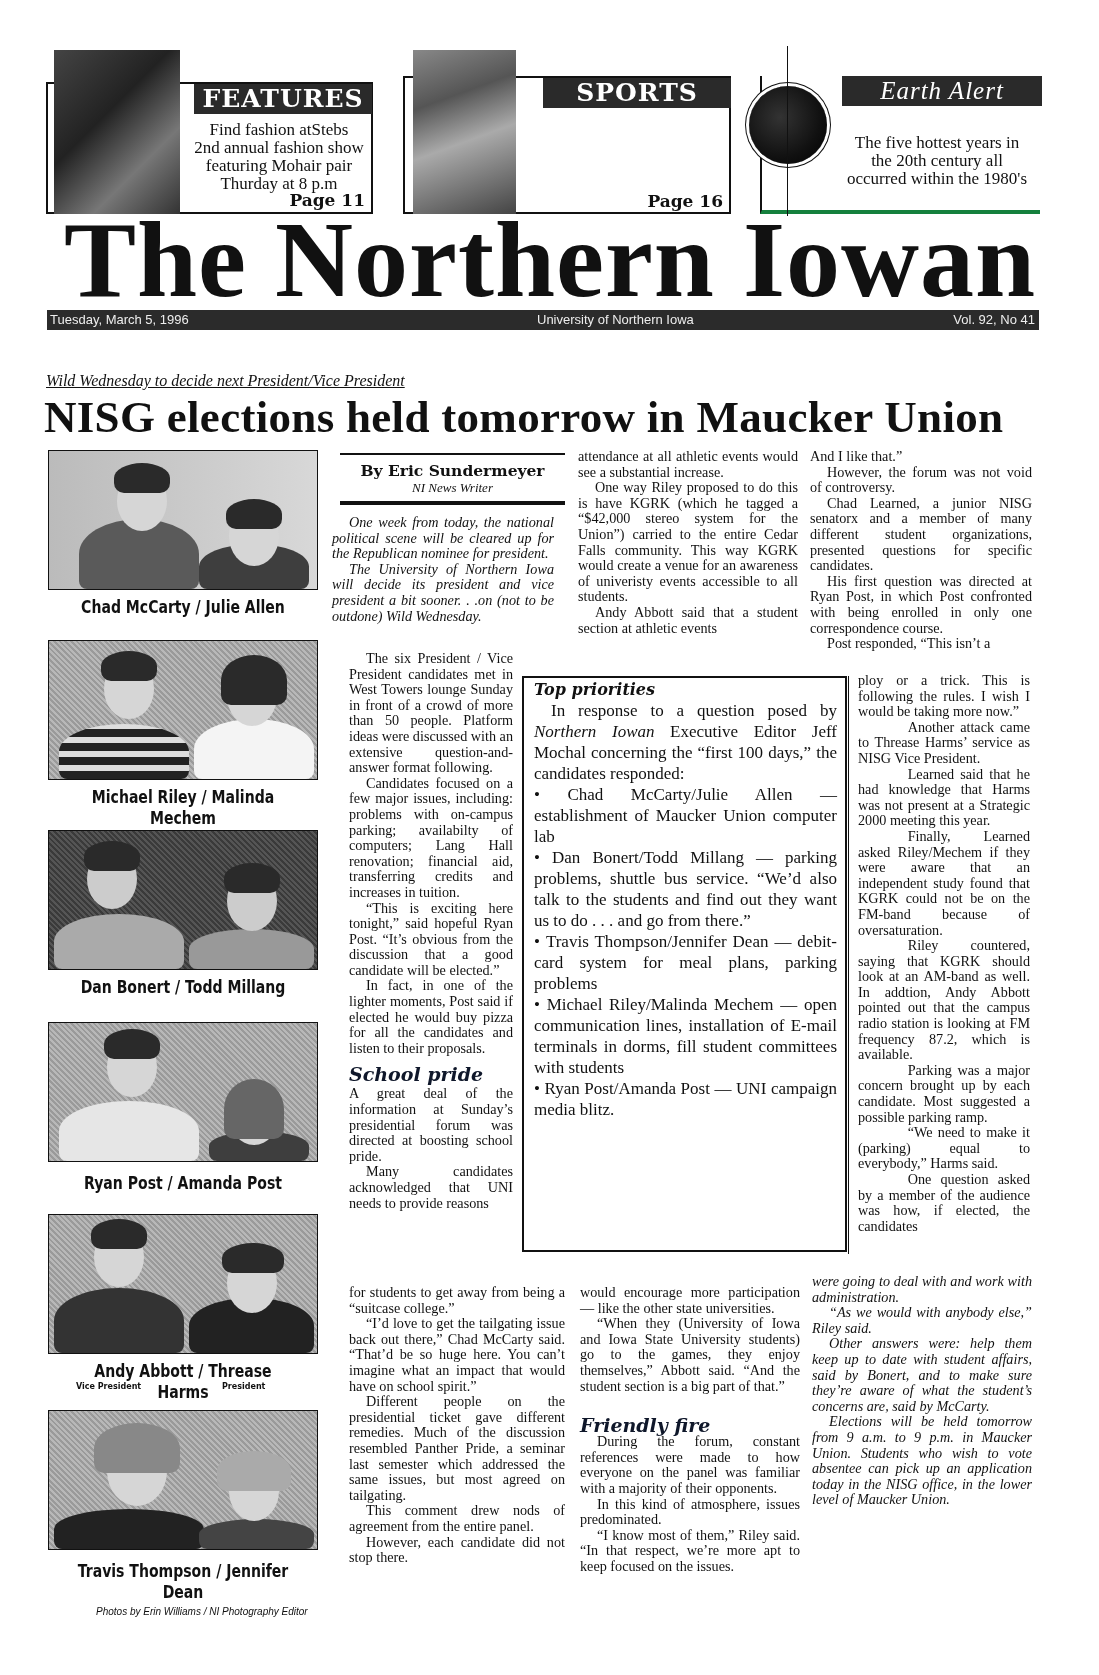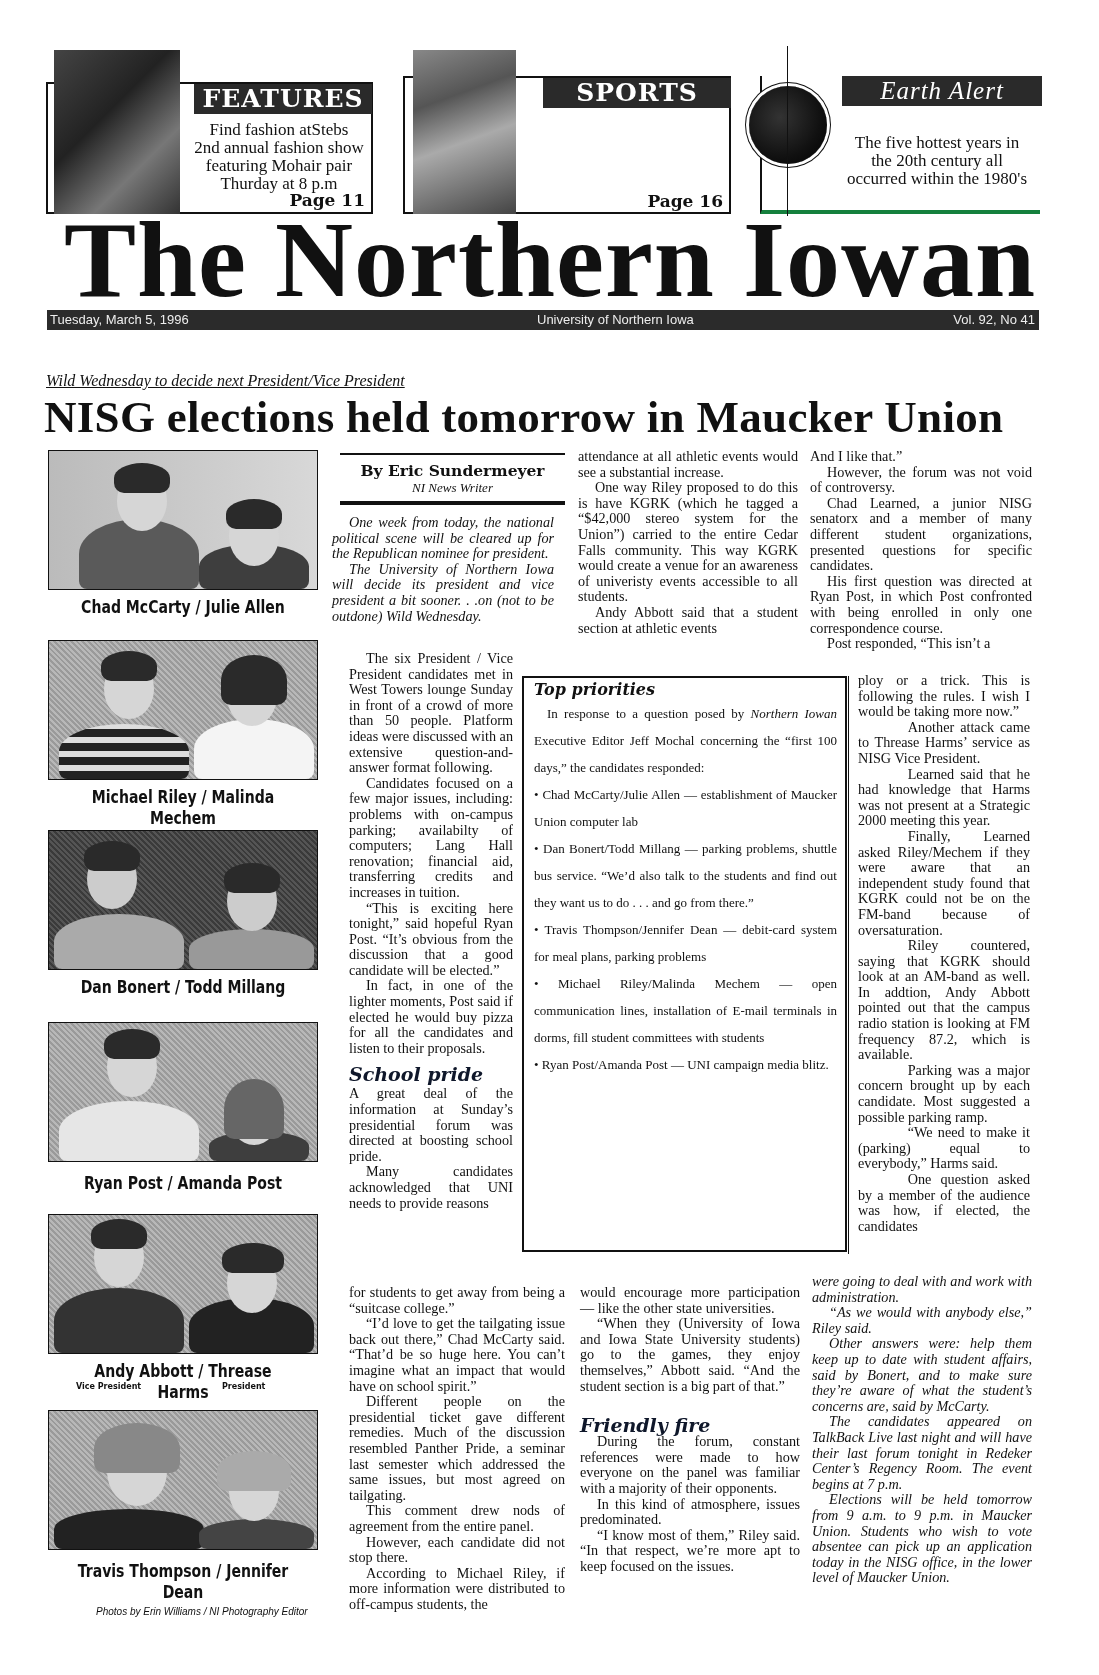--- a/index.html
+++ b/index.html
@@ -43,21 +43,21 @@
   .col { position: absolute; font-family: "Liberation Serif", serif; font-size: 14.2px; line-height: 15.6px; text-align: justify; }
   .col p { text-indent: 1.2em; }
   .col p.noind { text-indent: 0; }
   .col h3 { font-family: "DejaVu Serif", serif; font-style: italic; font-weight: bold; font-size: 19px; line-height: 24px; color: #0f172a; margin: 6px 0 0 0; text-indent: 0; }
   .byline-block { position: absolute; left: 340px; top: 453px; width: 225px; border-top: 2px solid #111; border-bottom: 4px solid #111; text-align: center; padding: 6px 0 5px 0; }
   .byline-block .by { font-family: "DejaVu Serif", serif; font-weight: bold; font-size: 15.5px; }
   .byline-block .role { font-family: "Liberation Serif", serif; font-style: italic; font-size: 13px; }
 
   .box { position: absolute; left: 522px; top: 676px; width: 325px; height: 576px; border: 2px solid #111; padding: 2px 8px 0 10px; }
   .box h4 { font-family: "DejaVu Serif", serif; font-style: italic; font-weight: bold; font-size: 16px; line-height: 20px; }
-  .box .txt { font-family: "Liberation Serif", serif; font-size: 13px; line-height: 27px; text-align: justify; }
+  .box .txt { font-family: "Liberation Serif", serif; font-size: 17px; line-height: 21px; text-align: justify; }
   .box .txt p { text-indent: 1em; }
   .box .txt .item { text-indent: 0; }
   .box .txt .item::before { content: "\2022\00a0"; }
 
   .vrule { position: absolute; left: 848px; width: 1px; background: #111; }
 </style>
 </head>
 <body>
 
 <div class="teaser" style="left:46px; top:82px; width:327px; height:132px;">
@@ -179,21 +179,20 @@
   <h3>School pride</h3>
   <p class="noind">A great deal of the information at Sunday’s presidential forum was directed at boosting school pride.</p>
   <p>Many candidates acknowledged that UNI needs to provide reasons</p>
 </div>
 <div class="col" style="left:349px; top:1285px; width:216px;">
   <p class="noind">for students to get away from being a “suitcase college.”</p>
   <p>“I’d love to get the tailgating issue back out there,” Chad McCarty said. “That’d be so huge here. You can’t imagine what an impact that would have on school spirit.”</p>
   <p>Different people on the presidential ticket gave different remedies. Much of the discussion resembled Panther Pride, a seminar last semester which addressed the same issues, but most agreed on tailgating.</p>
   <p>This comment drew nods of agreement from the entire panel.</p>
   <p>However, each candidate did not stop there.</p>
-  <p>According to Michael Riley, if more information were distributed to off-campus students, the</p>
 </div>
 
 <div class="col" style="left:578px; top:449px; width:220px;">
   <p class="noind">attendance at all athletic events would see a substantial increase.</p>
   <p>One way Riley proposed to do this is have KGRK (which he tagged a “$42,000 stereo system for the Union”) carried to the entire Cedar Falls community. This way KGRK would create a venue for an awareness of univeristy events accessible to all students.</p>
   <p>Andy Abbott said that a student section at athletic events</p>
 </div>
 
 <div class="box">
   <h4>Top priorities</h4>
@@ -231,15 +230,14 @@
   <p style="text-indent:3.5em;">Finally, Learned asked Riley/Mechem if they were aware that an independent study found that KGRK could not be on the FM-band because of oversaturation.</p>
   <p style="text-indent:3.5em;">Riley countered, saying that KGRK should look at an AM-band as well. In addtion, Andy Abbott pointed out that the campus radio station is looking at FM frequency 87.2, which is available.</p>
   <p style="text-indent:3.5em;">Parking was a major concern brought up by each candidate. Most suggested a possible parking ramp.</p>
   <p style="text-indent:3.5em;">“We need to make it (parking) equal to everybody,” Harms said.</p>
   <p style="text-indent:3.5em;">One question asked by a member of the audience was how, if elected, the candidates</p>
 </div>
 <div class="col" style="left:812px; top:1274px; width:220px;font-style:italic;">
   <p class="noind">were going to deal with and work with administration.</p>
   <p>“As we would with anybody else,” Riley said.</p>
   <p>Other answers were: help them keep up to date with student affairs, said by Bonert, and to make sure they’re aware of what the student’s concerns are, said by McCarty.</p>
-  <p>The candidates appeared on TalkBack Live last night and will have their last forum tonight in Redeker Center’s Regency Room. The event begins at 7 p.m.</p>
   <p>Elections will be held tomorrow from 9 a.m. to 9 p.m. in Maucker Union. Students who wish to vote absentee can pick up an application today in the NISG office, in the lower level of Maucker Union.</p>
 </div>
 
 </body></html>

